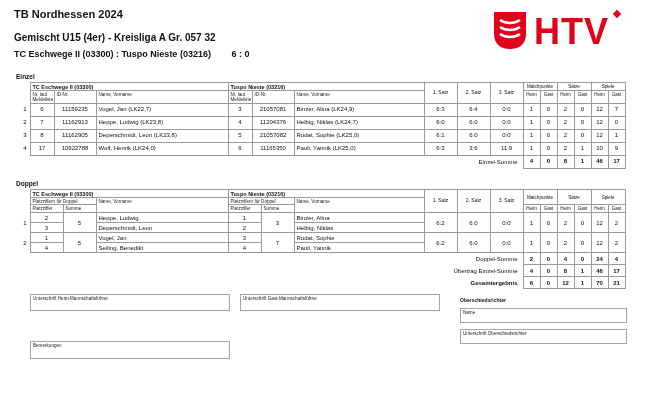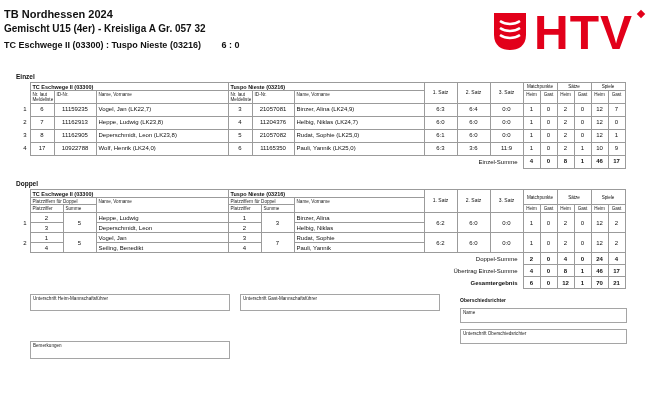--- a/index.html
+++ b/index.html
@@ -1,29 +1,29 @@
 <!DOCTYPE html>
 <html><head>
 <meta charset="utf-8">
 <style>
   html,body { margin:0; padding:0; background:#fff; }
   .page {
     position:relative; width:647px; height:400px; background:#ffffff;
     font-family:"Liberation Sans", sans-serif; color:#111; overflow:hidden;
   }
   
-  .hdr { position:absolute; left:4px; top:8px; }
+  .hdr { position:absolute; left:14px; top:8px; }
   .t1 { font-size:11px; font-weight:bold; }
-  .t2 { font-size:10px; font-weight:bold; margin-top:3px; }
+  .t2 { font-size:10px; font-weight:bold; margin-top:12px; }
   .t3 { font-size:7.5px; margin-top:4px; color:#222; }
   .t4 { font-size:9px; font-weight:bold; margin-top:6px; }
   .t4 .score { margin-left:18px; }
   
   .logo { position:absolute; left:492px; top:10px; display:flex; align-items:center; gap:6px; }
-  .logo-text { font-size:48px; font-weight:bold; color:#e2001a; line-height:0.95; letter-spacing:1px; }
+  .logo-text { font-size:36px; font-weight:bold; color:#e2001a; line-height:0.95; letter-spacing:1px; }
   .logo-dot { position:absolute; right:-11px; top:1px; width:6px; height:6px; background:#e2001a; transform:rotate(45deg); }
   
   .seclab { position:absolute; left:16px; font-size:6.5px; font-weight:bold; }
   
   table.grid { border-collapse:collapse; table-layout:fixed; position:absolute; left:16px; width:609px; }
   .grid th, .grid td {
     border:1px solid #9b9b9b; padding:0 2px; font-size:6px; line-height:1.1;
     font-weight:normal; color:#111; overflow:hidden; white-space:nowrap; text-align:left;
   }
   .grid .team { font-size:5.5px; font-weight:bold; vertical-align:top; padding-top:1px; }

